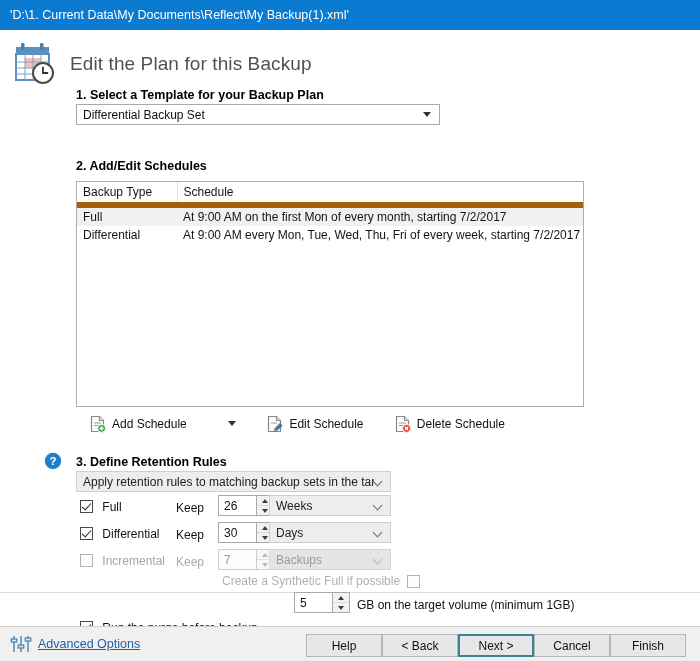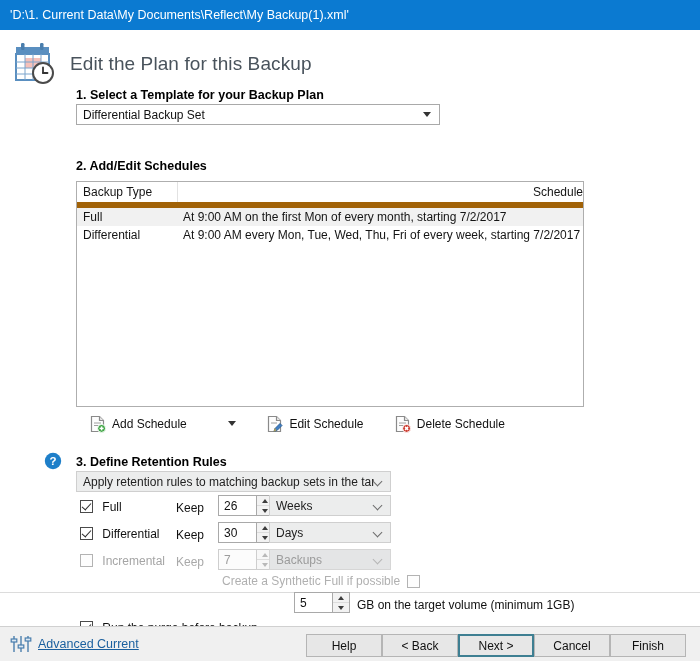--- a/index.html
+++ b/index.html
@@ -104,21 +104,21 @@
   .tbl { width: 100%; border-collapse: collapse; table-layout: fixed; }
   .tbl th {
     text-align: left; font-weight: normal;
     font-size: 12px; color: #141414;
     padding: 3px 0 3px 6px;
     border-bottom: 6px solid #a16207;
     border-right: 1px solid #e2e2e2;
     background: #ffffff;
     height: 20px;
   }
-  .tbl th:last-child { border-right: none; text-align: right; }
+  .tbl th:last-child { border-right: none; }
   .tbl td {
     font-size: 12px; color: #141414;
     padding: 2px 0 2px 6px;
     height: 18px;
     white-space: nowrap;
   }
   .tbl tr.selected td { background: #f1f1f1; }
   .col-type { width: 100px; }
 
   
@@ -480,21 +480,21 @@
       <g stroke="#4a7ead" stroke-width="1.4">
         <line x1="4" y1="2" x2="4" y2="18"></line>
         <line x1="11" y1="2" x2="11" y2="18"></line>
         <line x1="18" y1="2" x2="18" y2="18"></line>
       </g>
       <rect x="1.2" y="5" width="5.6" height="3" fill="#dce8f3" stroke="#4a7ead" stroke-width="1.2"></rect>
       <rect x="8.2" y="11" width="5.6" height="3" fill="#dce8f3" stroke="#4a7ead" stroke-width="1.2"></rect>
       <rect x="15.2" y="4" width="5.6" height="3" fill="#dce8f3" stroke="#4a7ead" stroke-width="1.2"></rect>
     </svg>
   </span>
-  <span class="adv-link">Advanced Current</span>
+  <span class="adv-link">Advanced Options</span>
 
   <div class="btn" style="left:306px;">
     <span>Help</span>
   </div>
   <div class="btn" style="left:382px;">
     <span>&lt; Back</span>
   </div>
   <div class="btn focused" style="left:458px;">
     <span>Next &gt;</span>
   </div>

